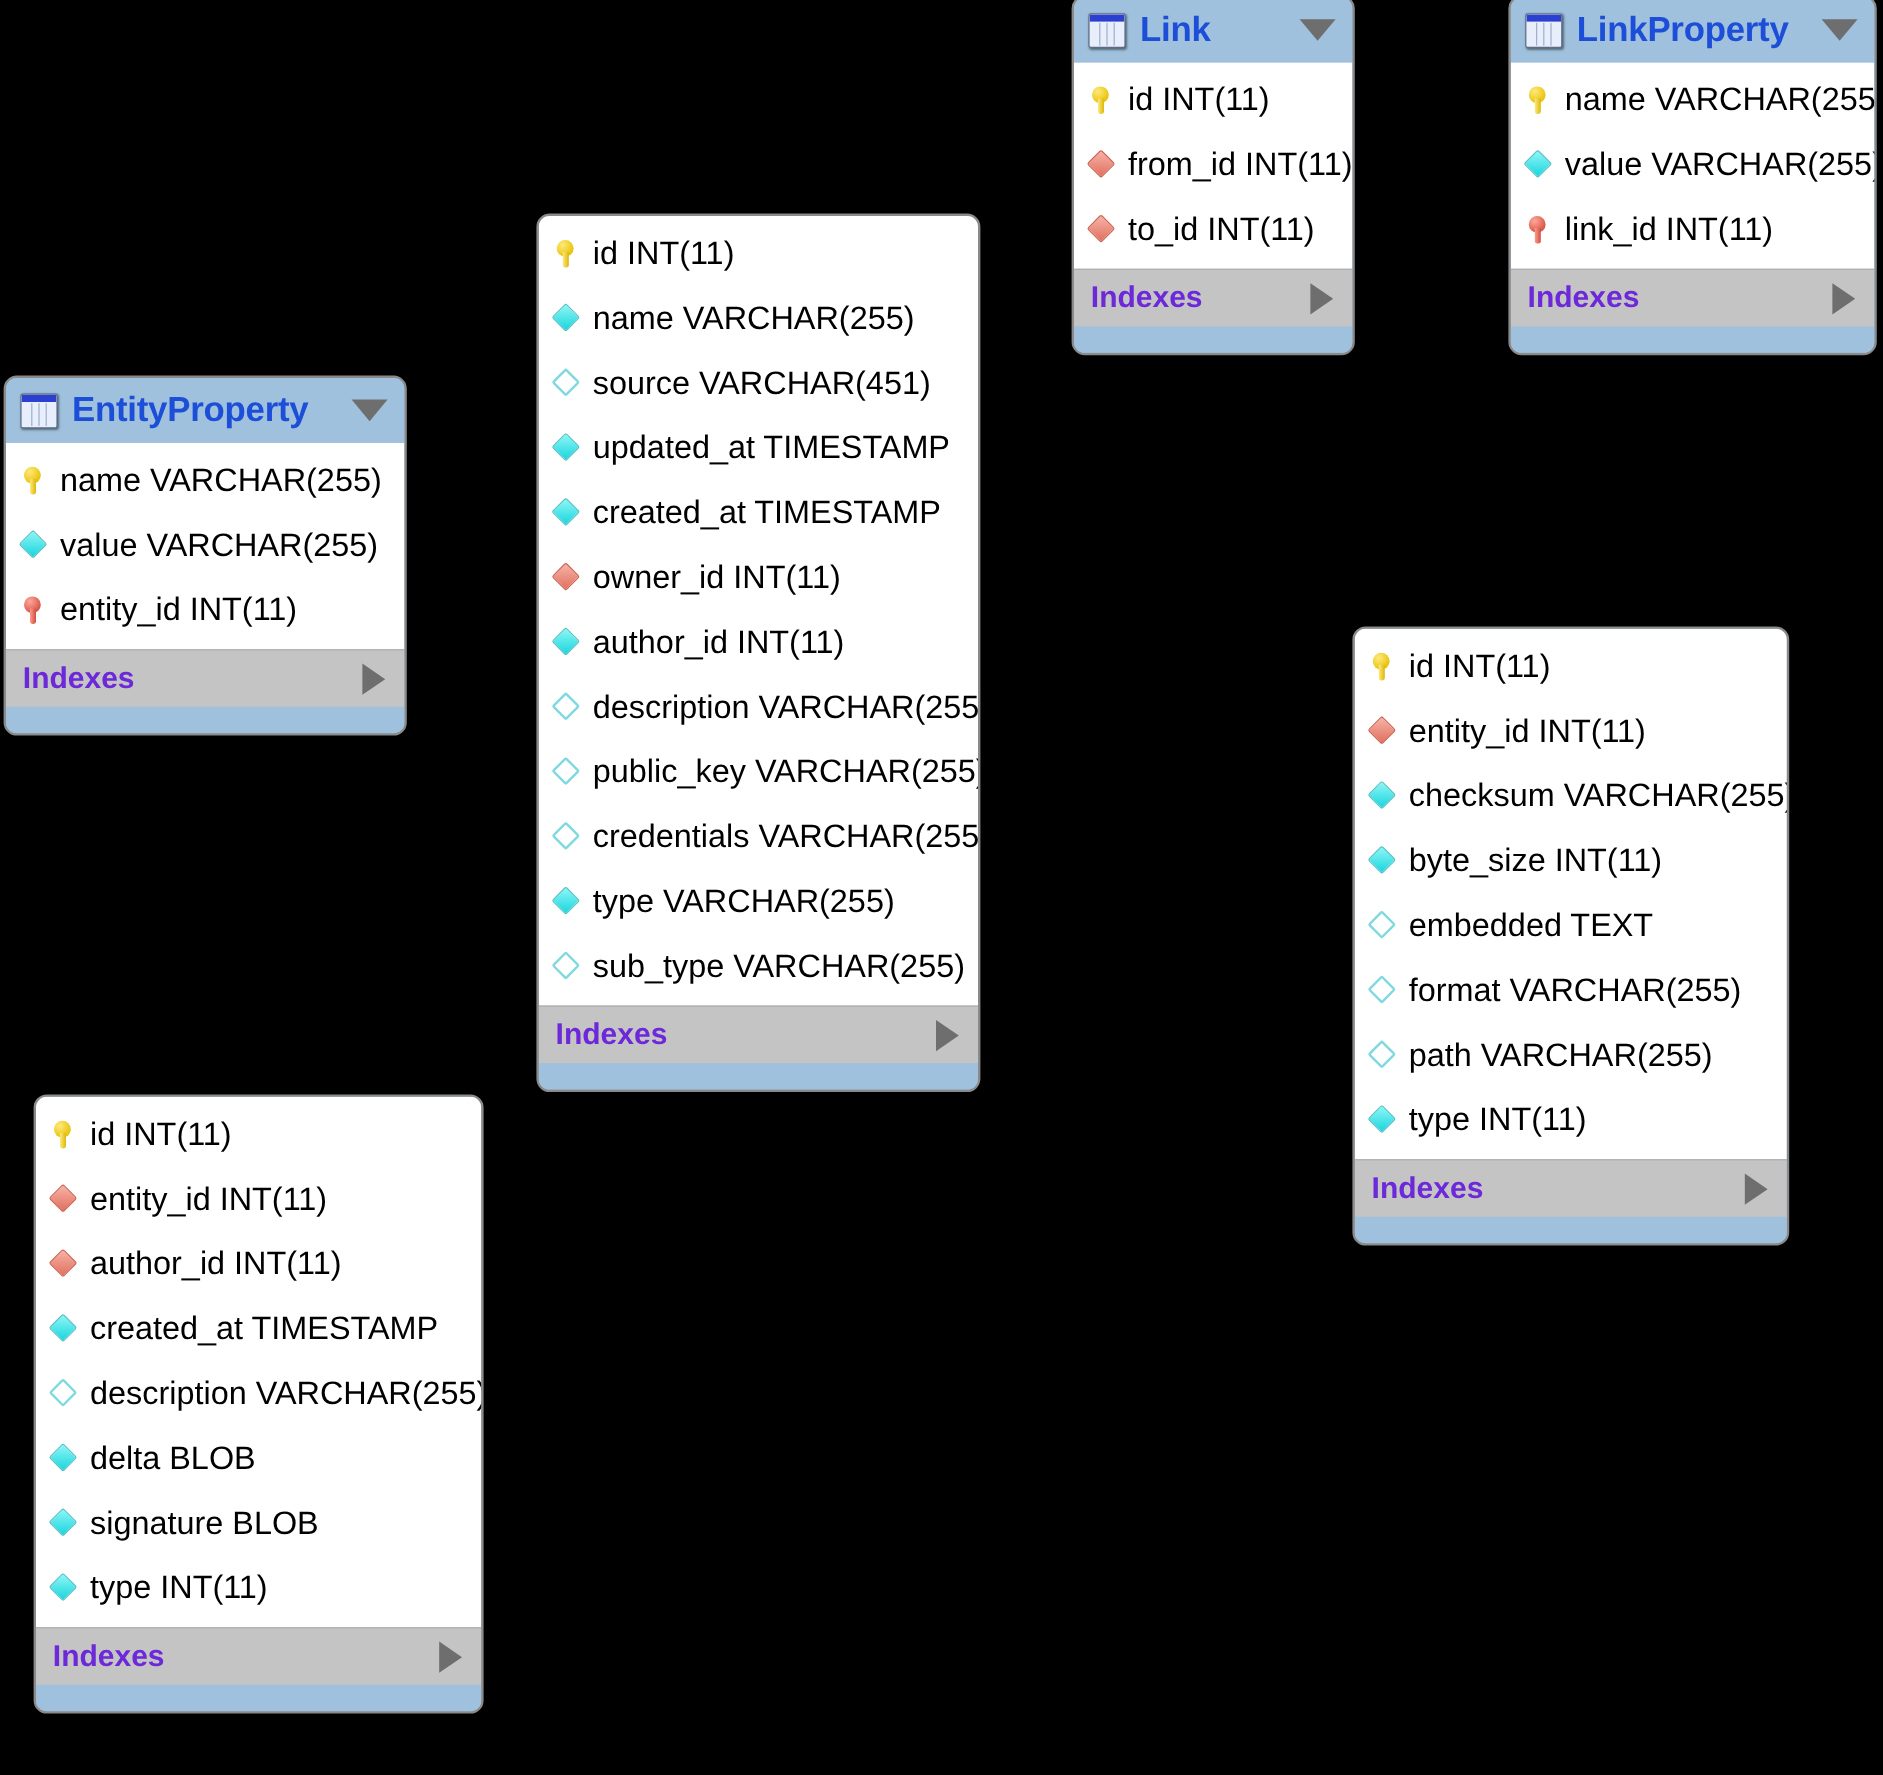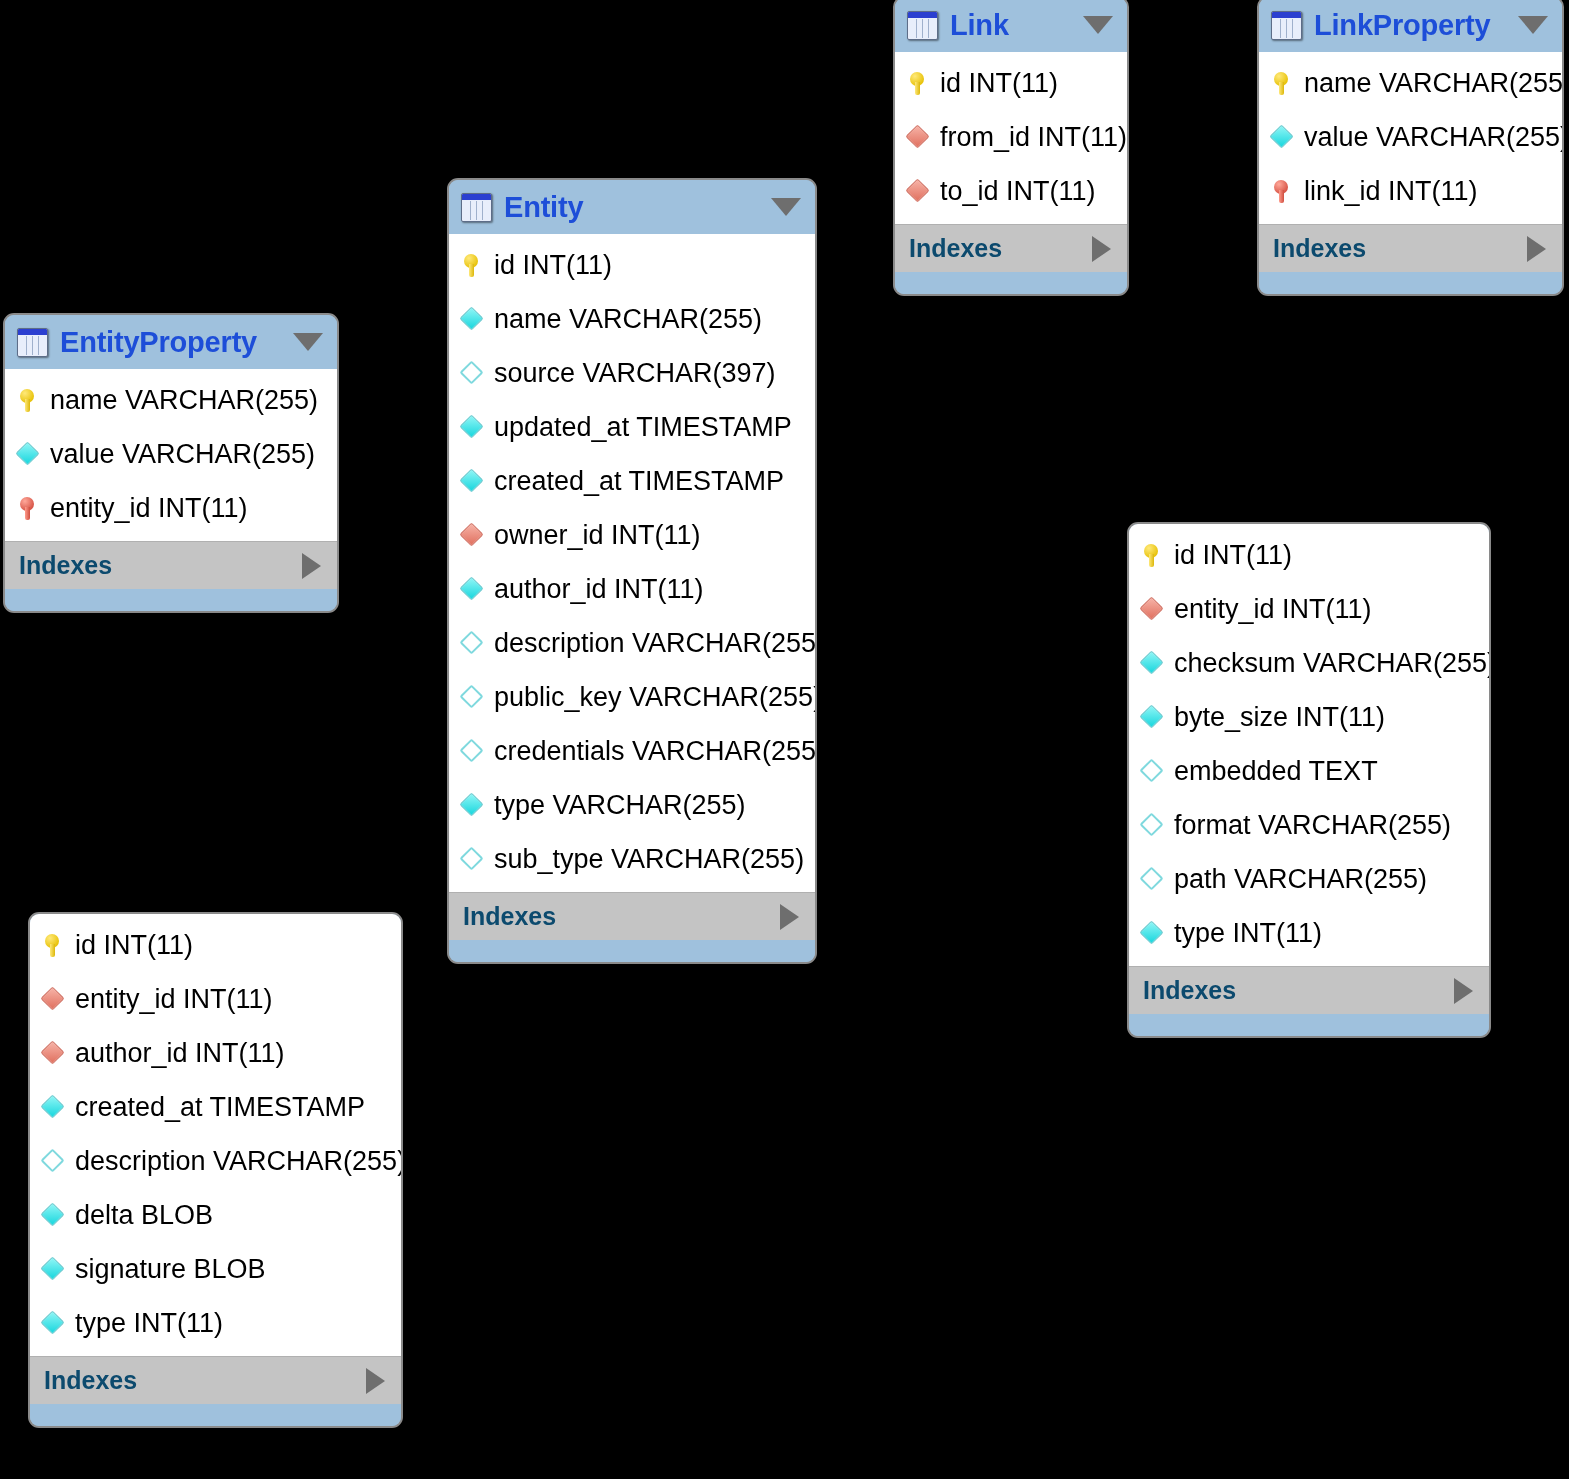--- a/index.html
+++ b/index.html
@@ -182,21 +182,21 @@
     border-top: 1px solid #b0b0b0;
     display: flex;
     align-items: center;
     padding: 0 14px;
     box-sizing: border-box;
     position: relative;
   }
   .idx-label {
     font-size: 25px;
     font-weight: bold;
-    color: #0c4a6e;
+    color: #6d28d9;
     line-height: 1;
   }
   .idx-caret {
     position: absolute;
     right: 16px;
     top: 50%;
     transform: translateY(-50%);
     width: 0;
     height: 0;
     border-top: 13px solid transparent;
@@ -237,42 +237,32 @@
           <span class="col-label">entity_id INT(11)</span>
         </div>
       </div>
       <div class="tbl-indexes">
         <span class="idx-label">Indexes</span>
         <span class="idx-caret"></span>
       </div>
       <div class="tbl-foot"></div>
     </div>
     <div class="table-box" style="left: 447px; top: 178px; width: 370px;">
-      <div class="tbl-header">
-        <span class="tbl-icon">
-          <span class="bar"></span>
-          <span class="col c1"></span>
-          <span class="col c2"></span>
-          <span class="col c3"></span>
-        </span>
-        <span class="tbl-title">Entity</span>
-        <span class="hdr-caret"></span>
-      </div>
       <div class="tbl-columns">
         <div class="col-row">
           <span class="marker key"></span>
           <span class="col-label">id INT(11)</span>
         </div>
         <div class="col-row">
           <span class="marker diamond filled-cyan"></span>
           <span class="col-label">name VARCHAR(255)</span>
         </div>
         <div class="col-row">
           <span class="marker diamond hollow-cyan"></span>
-          <span class="col-label">source VARCHAR(397)</span>
+          <span class="col-label">source VARCHAR(451)</span>
         </div>
         <div class="col-row">
           <span class="marker diamond filled-cyan"></span>
           <span class="col-label">updated_at TIMESTAMP</span>
         </div>
         <div class="col-row">
           <span class="marker diamond filled-cyan"></span>
           <span class="col-label">created_at TIMESTAMP</span>
         </div>
         <div class="col-row">

